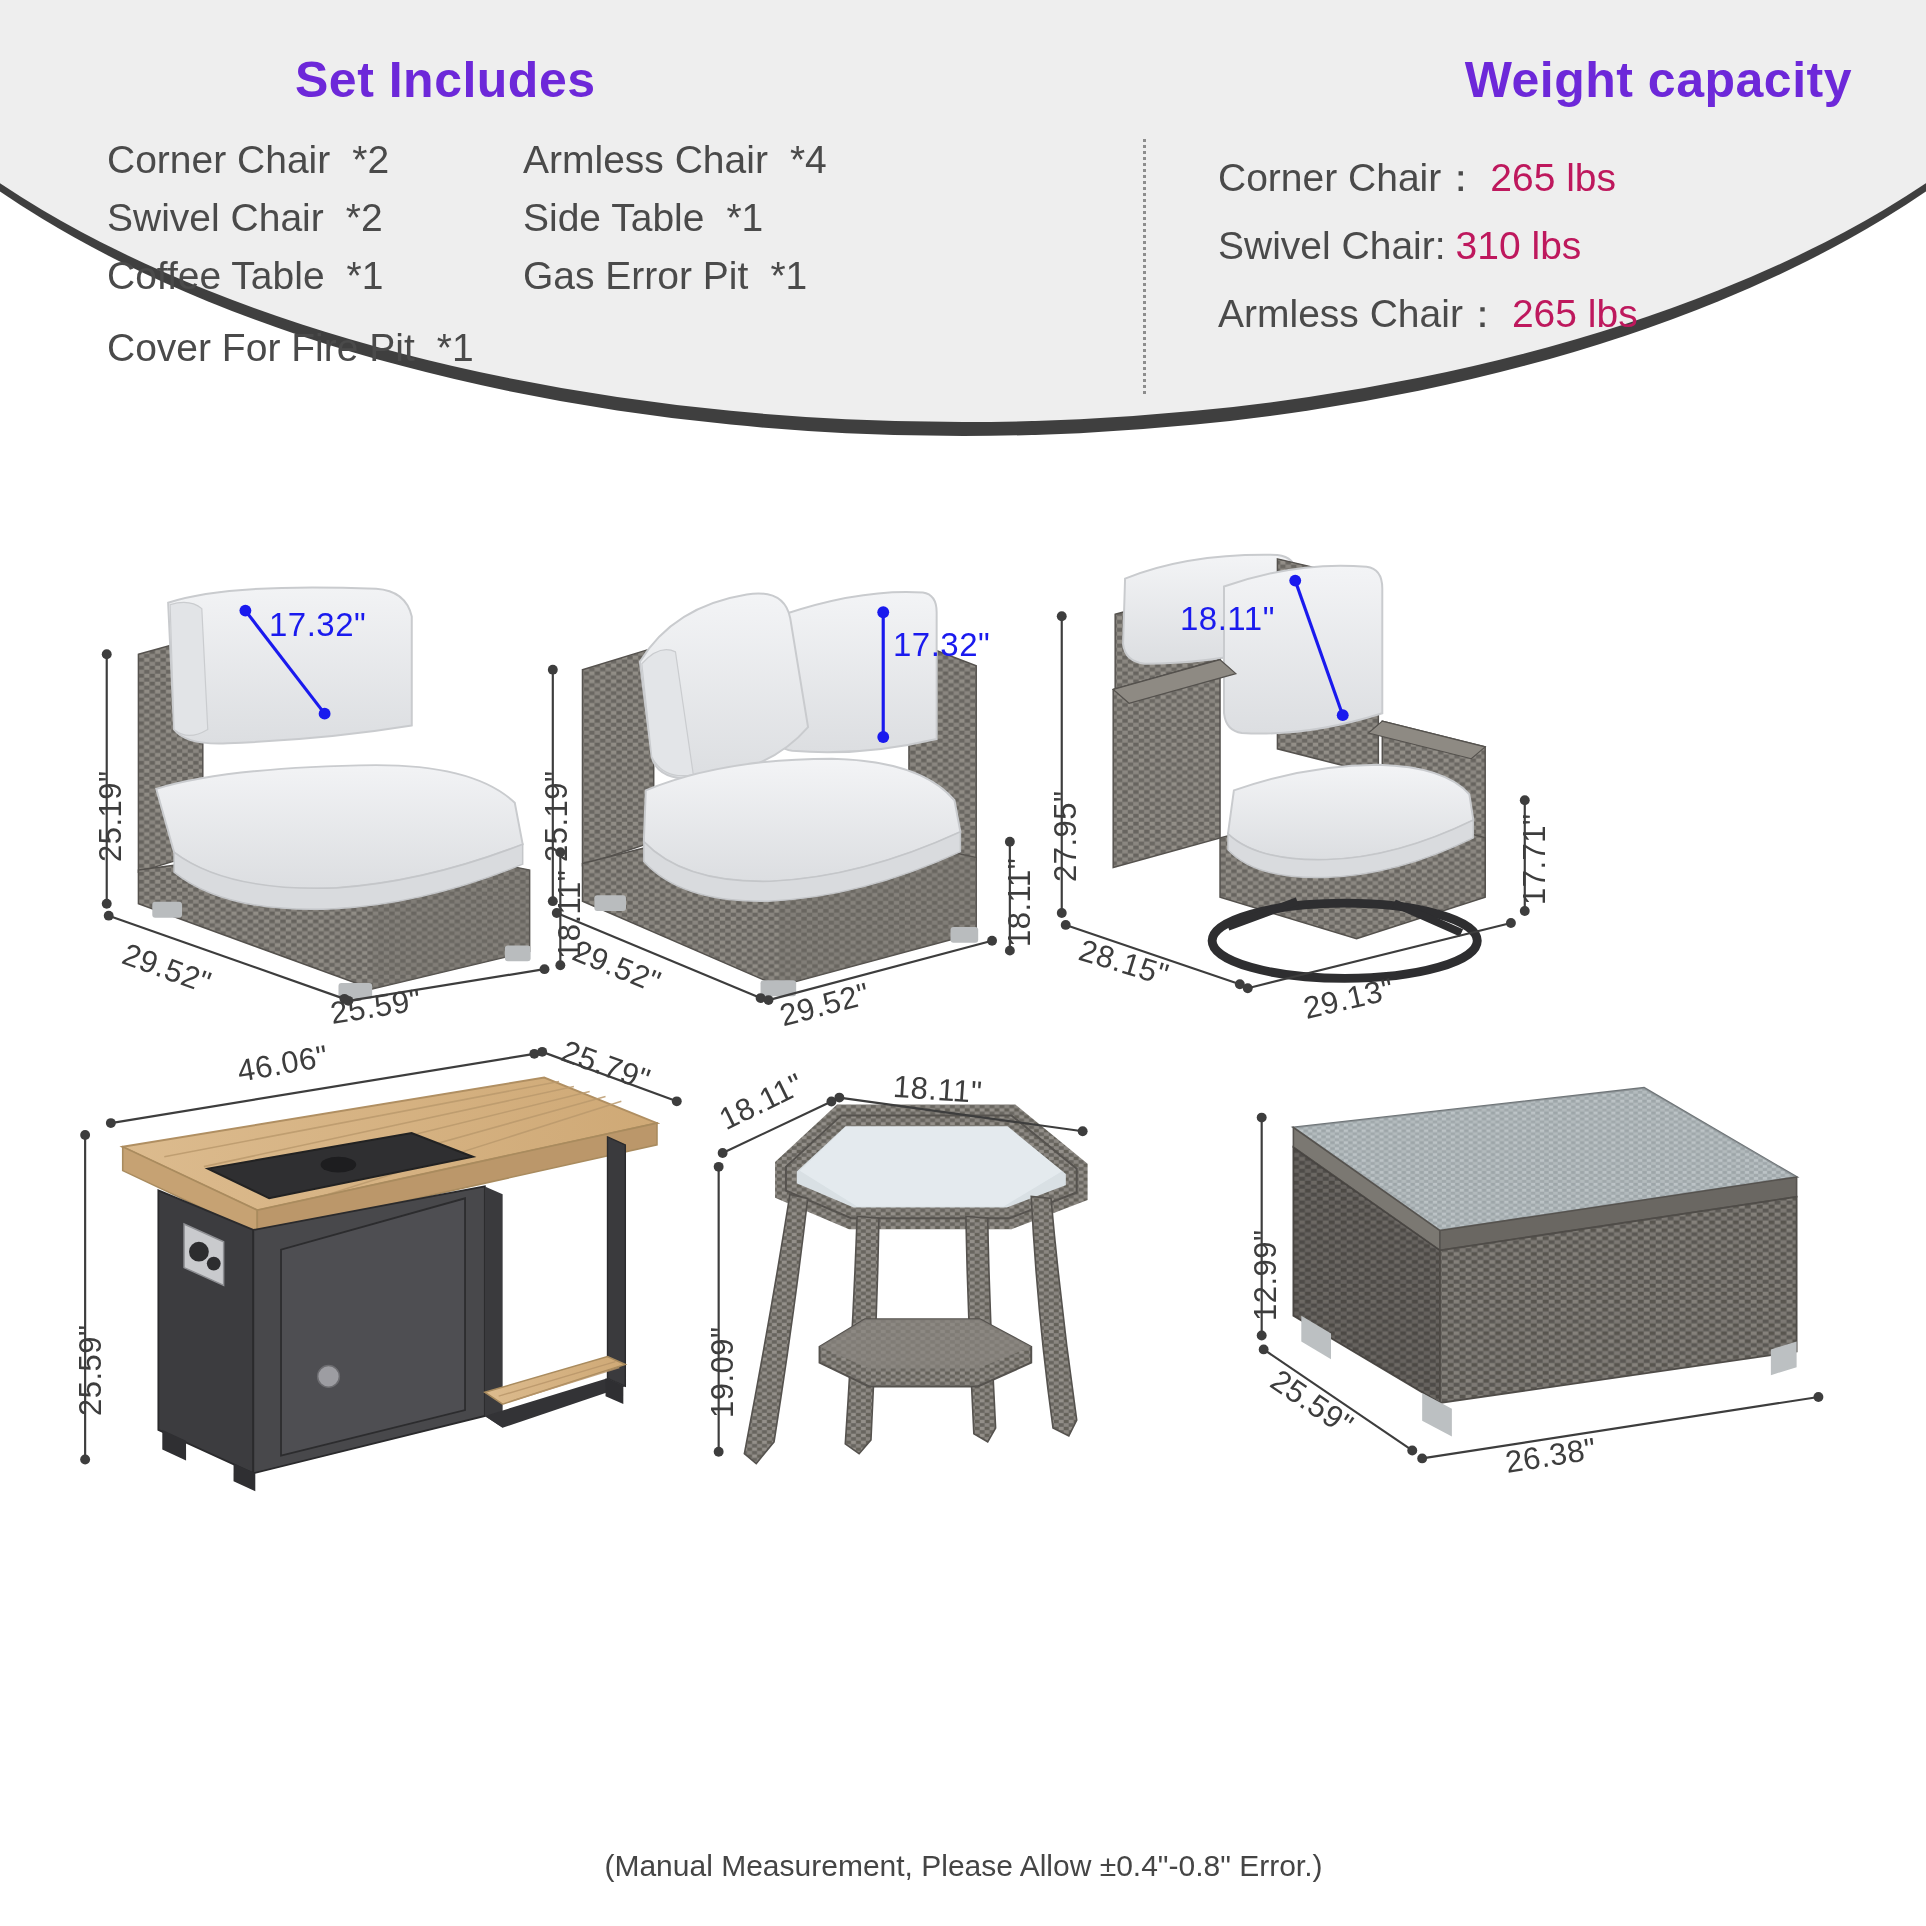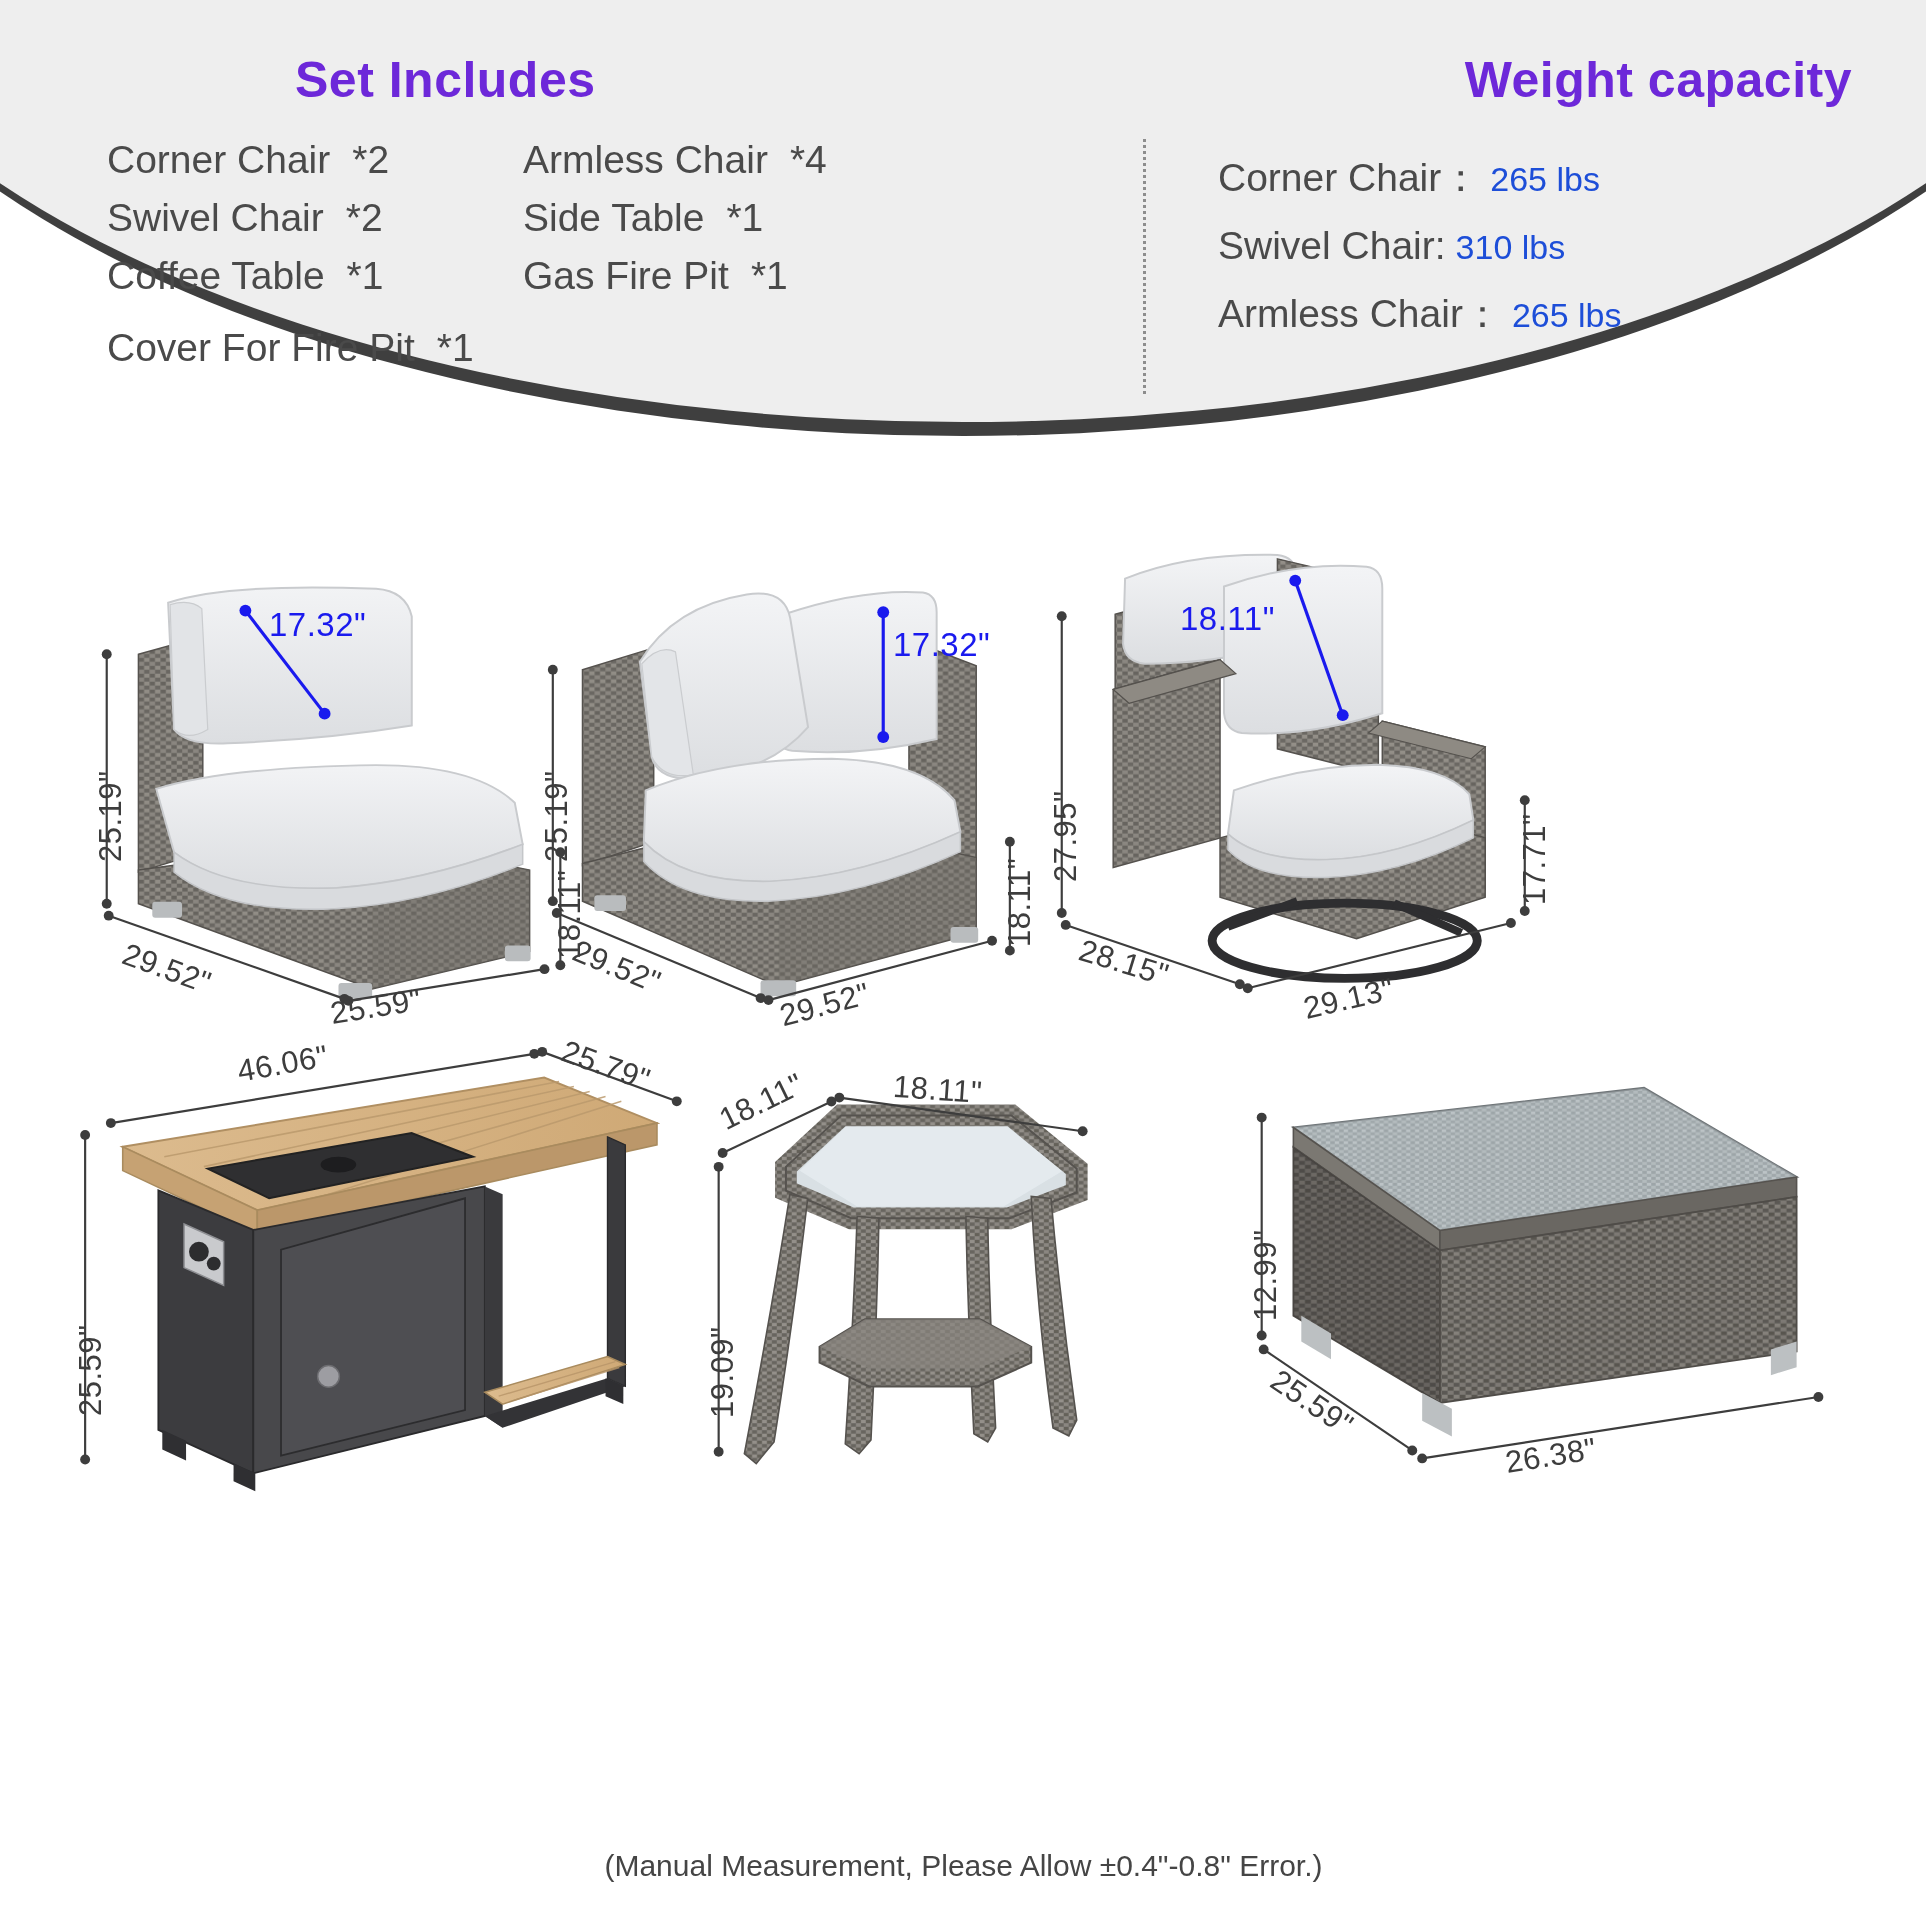--- a/index.html
+++ b/index.html
@@ -45,21 +45,21 @@
   .set-cell.c1{ width:416px; }
   .set-cell.c2{ width:416px; }
   .item-name{ font-size:39px; color:#4a4a4a; white-space:nowrap; }
   .item-qty{ font-size:39px; color:#4a4a4a; margin-left:22px; white-space:nowrap; }
   .set-row + .set-row{ margin-top:14px; }
 
   .wt-rows{ margin-top:42px; }
   .wt-row{ display:flex; align-items:baseline; margin-bottom:19px; white-space:nowrap; }
   .wt-name{ font-size:39px; color:#4a4a4a; }
   .wt-sep{ font-size:39px; color:#4a4a4a; }
-  .wt-val{ font-size:34px; color:#1d4ed8; margin-left:10px; }
+  .wt-val{ font-size:39px; color:#be185d; margin-left:10px; }
 
   #header-divider{
     position:absolute; left:1143px; top:139px;
     width:0; height:255px;
     border-left:3px dotted #8d8d8d;
   }
 
   
   #products{
     position:absolute; left:0; top:535px; width:1927px; height:1287px;
@@ -115,21 +115,21 @@
             <span class="item-qty">*1</span>
           </div>
         </div>
 
         <div class="set-row">
           <div class="set-cell c1">
             <span class="item-name">Coffee Table</span>
             <span class="item-qty">*1</span>
           </div>
           <div class="set-cell c2">
-            <span class="item-name">Gas Fire Pit</span>
+            <span class="item-name">Gas Error Pit</span>
             <span class="item-qty">*1</span>
           </div>
         </div>
 
         <div class="set-row">
         </div>
 
         <div class="set-row">
           <div class="set-cell c1">
             <span class="item-name">Cover For Fire Pit</span>

